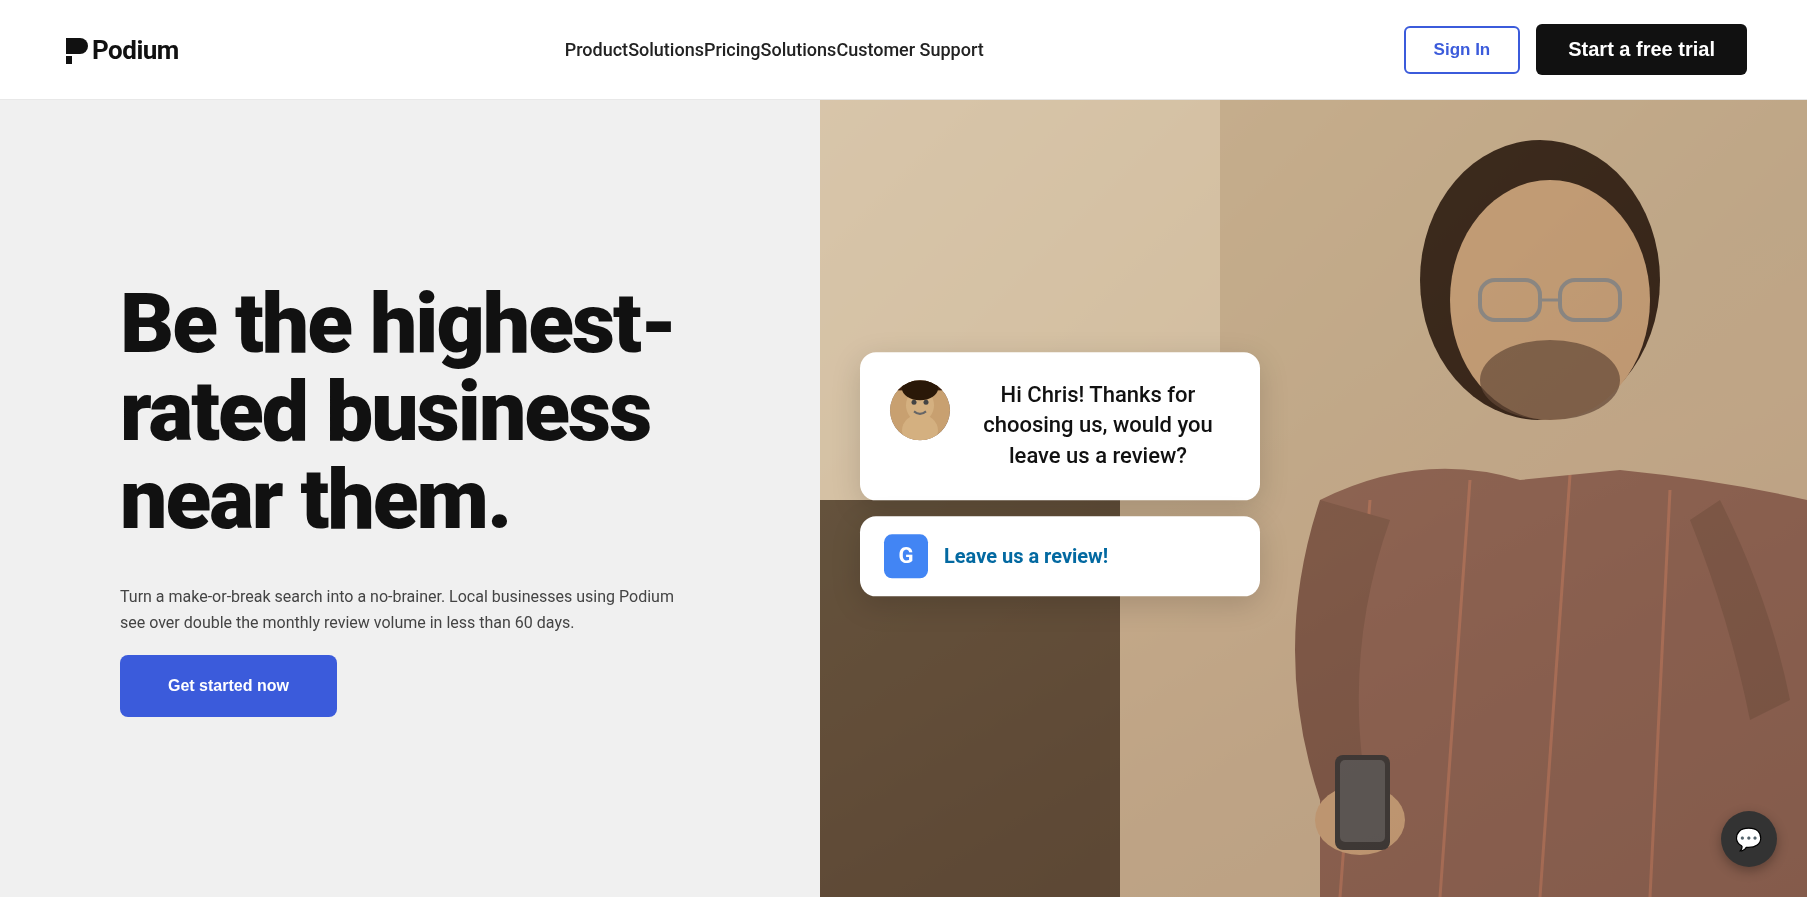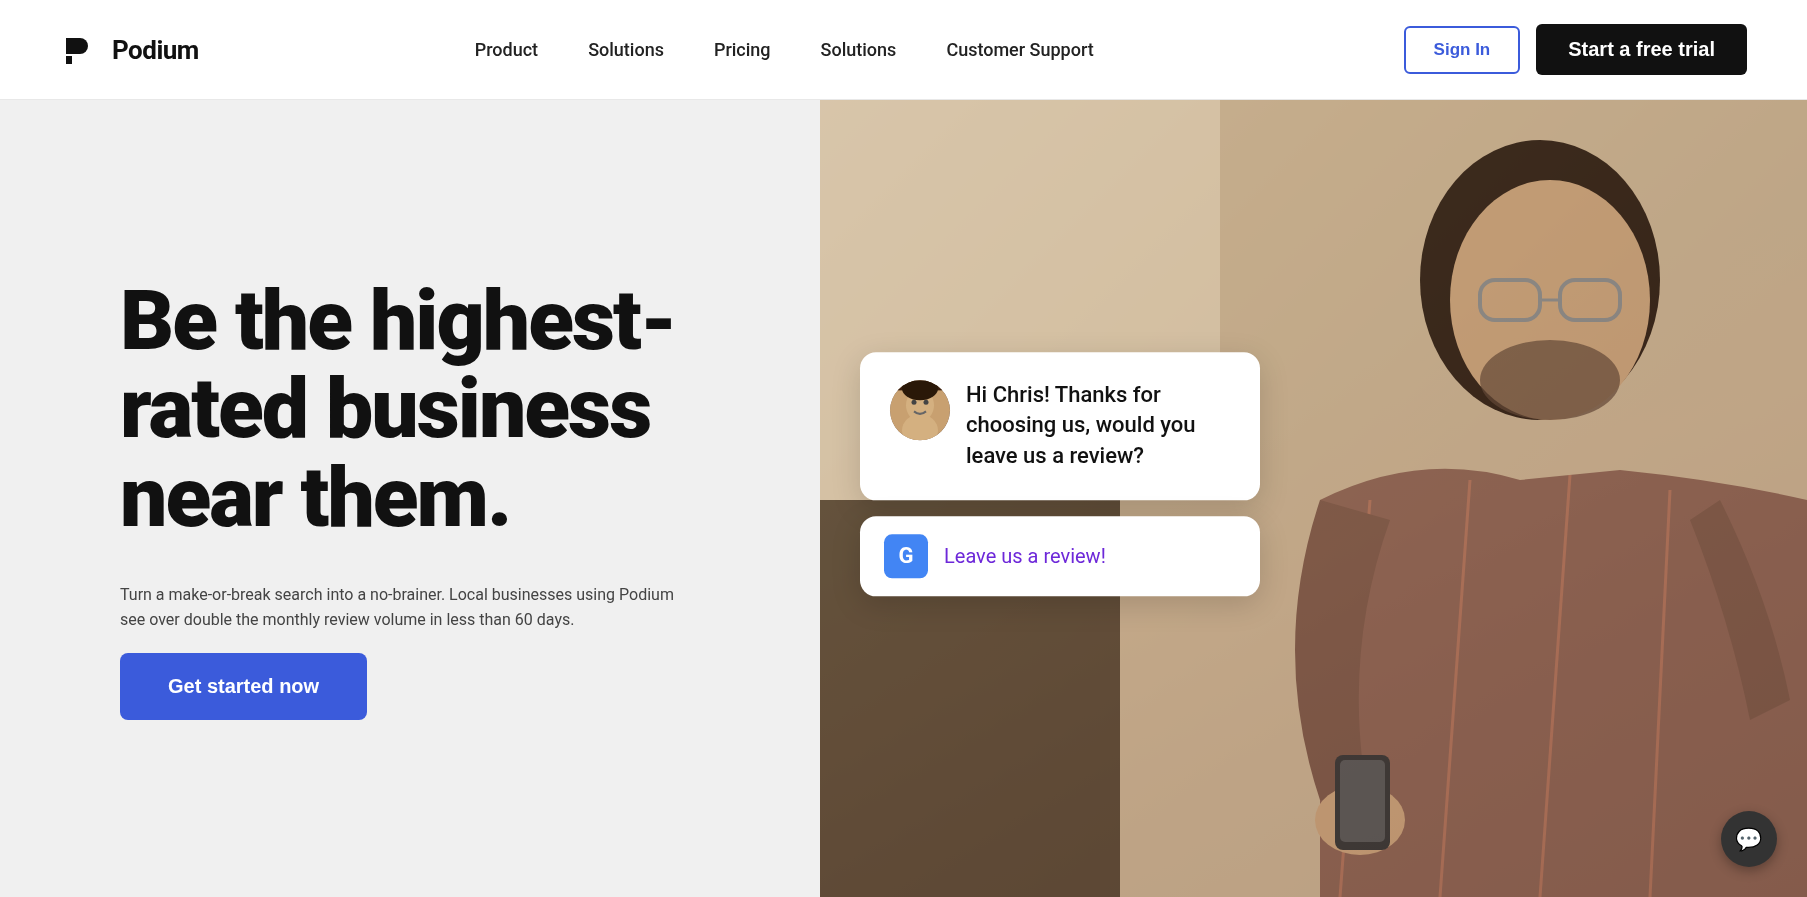--- a/index.html
+++ b/index.html
@@ -24,40 +24,39 @@
       height: 100px;
       background: #ffffff;
       border-bottom: 1px solid #e8e8e8;
       position: relative;
       z-index: 10;
     }
 
     .logo-area {
       display: flex;
       align-items: center;
-      gap: 20px;
+      gap: 0;
       cursor: pointer;
     }
 
     .logo-icon {
       width: 32px;
       height: 32px;
     }
 
     .logo-text {
       font-size: 26px;
       font-weight: 700;
       color: #111;
       letter-spacing: -0.5px;
     }
 
     nav {
       display: flex;
       align-items: center;
-      gap: 50px;
     }
 
     .nav-item {
       font-size: 18px;
       font-weight: 500;
       color: #222;
       cursor: pointer;
       text-decoration: none;
       display: flex;
       align-items: center;
@@ -127,21 +126,21 @@
       line-height: 1.6;
       max-width: 580px;
       margin-bottom: 20px;
     }
 
     .get-started-btn {
       display: inline-block;
       padding: 22px 48px;
       background: #3B5BDB;
       color: #fff;
-      font-size: 20px;
+      font-size: 16px;
       font-weight: 700;
       border: none;
       border-radius: 8px;
       cursor: pointer;
       width: fit-content;
     }
 
     
     .hero-right {
       flex: 1;
@@ -182,20 +181,21 @@
     }
 
     .chat-bubble-main {
       background: white;
       border-radius: 16px;
       padding: 28px 30px;
       box-shadow: 0 8px 30px rgba(0,0,0,0.15);
       display: flex;
       gap: 16px;
       align-items: flex-start;
+      text-align: center;
     }
 
     .avatar-circle {
       width: 60px;
       height: 60px;
       border-radius: 50%;
       background: linear-gradient(135deg, #a0856a, #7a6050);
       flex-shrink: 0;
       overflow: hidden;
       position: relative;
@@ -228,22 +228,22 @@
       align-items: center;
       justify-content: center;
       font-size: 22px;
       font-weight: 700;
       color: white;
       flex-shrink: 0;
     }
 
     .review-text {
       font-size: 20px;
-      font-weight: 400;
-      color: #6d28d9;
+      font-weight: 700;
+      color: #0369a1;
     }
 
     
     .chat-widget {
       position: fixed;
       bottom: 30px;
       right: 30px;
       width: 56px;
       height: 56px;
       background: #333;

